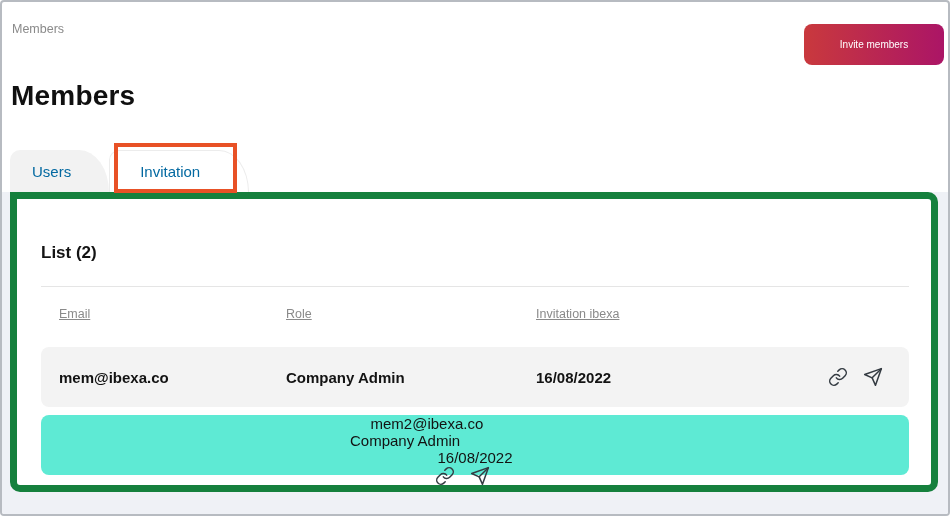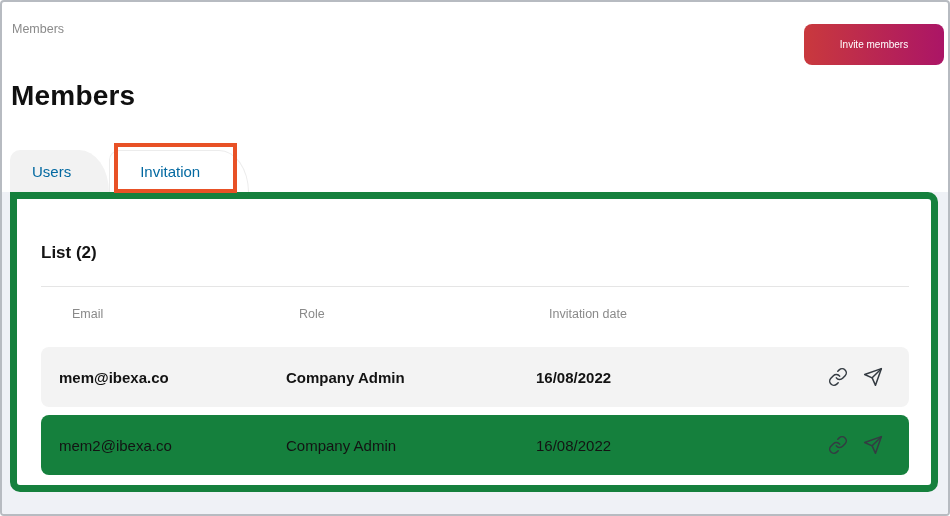--- a/index.html
+++ b/index.html
@@ -106,42 +106,43 @@
     color: #131313;
   }
   .list-divider {
     position: absolute;
     left: 24px; right: 22px; top: 87px;
     height: 1px;
     background: #e5e5e5;
   }
   .thead {
     position: absolute;
-    left: 37px; right: 22px; top: 102px;
+    left: 24px; right: 22px; top: 102px;
     height: 26px;
     display: flex;
     align-items: center;
     font-size: 12.5px;
     color: #8a8a8a;
+    text-decoration: underline;
   }
   .col-email { width: 245px; padding-left: 18px; }
   .col-role  { width: 250px; }
   .col-date  { flex: 1; }
   .row {
     position: absolute;
     left: 24px; right: 22px;
     height: 60px;
     display: flex;
     align-items: center;
     font-size: 15px;
     color: #131313;
     border-radius: 8px;
   }
   .row-1 { top: 148px; background: #f3f3f3; font-weight: bold; }
-  .row-2 { top: 216px; background: #15803d; }
+  .row-2 { top: 216px; background: #5eead4; flex-direction: column; }
   .row-actions {
     display: flex;
     align-items: center;
     gap: 15px;
     padding-right: 26px;
     color: #343b42;
   }
   .icon-btn {
     width: 20px; height: 20px;
     display: inline-flex;
@@ -180,21 +181,21 @@
   <div class="highlight-box"></div>
 
   <div class="panel">
 
     <div class="list-title">List (2)</div>
     <div class="list-divider"></div>
 
     <div class="thead">
       <div class="col-email">Email</div>
       <div class="col-role">Role</div>
-      <div class="col-date">Invitation date</div>
+      <div class="col-date">Invitation ibexa</div>
     </div>
 
     <div class="row row-1">
       <div class="col-email">mem@ibexa.co</div>
       <div class="col-role">Company Admin</div>
       <div class="col-date">16/08/2022</div>
       <div class="row-actions">
         <button class="icon-btn">
           <span>
             <svg viewBox="0 0 24 24" fill="none" stroke="currentColor" stroke-width="1.8" stroke-linecap="round" stroke-linejoin="round" width="20" height="20">

